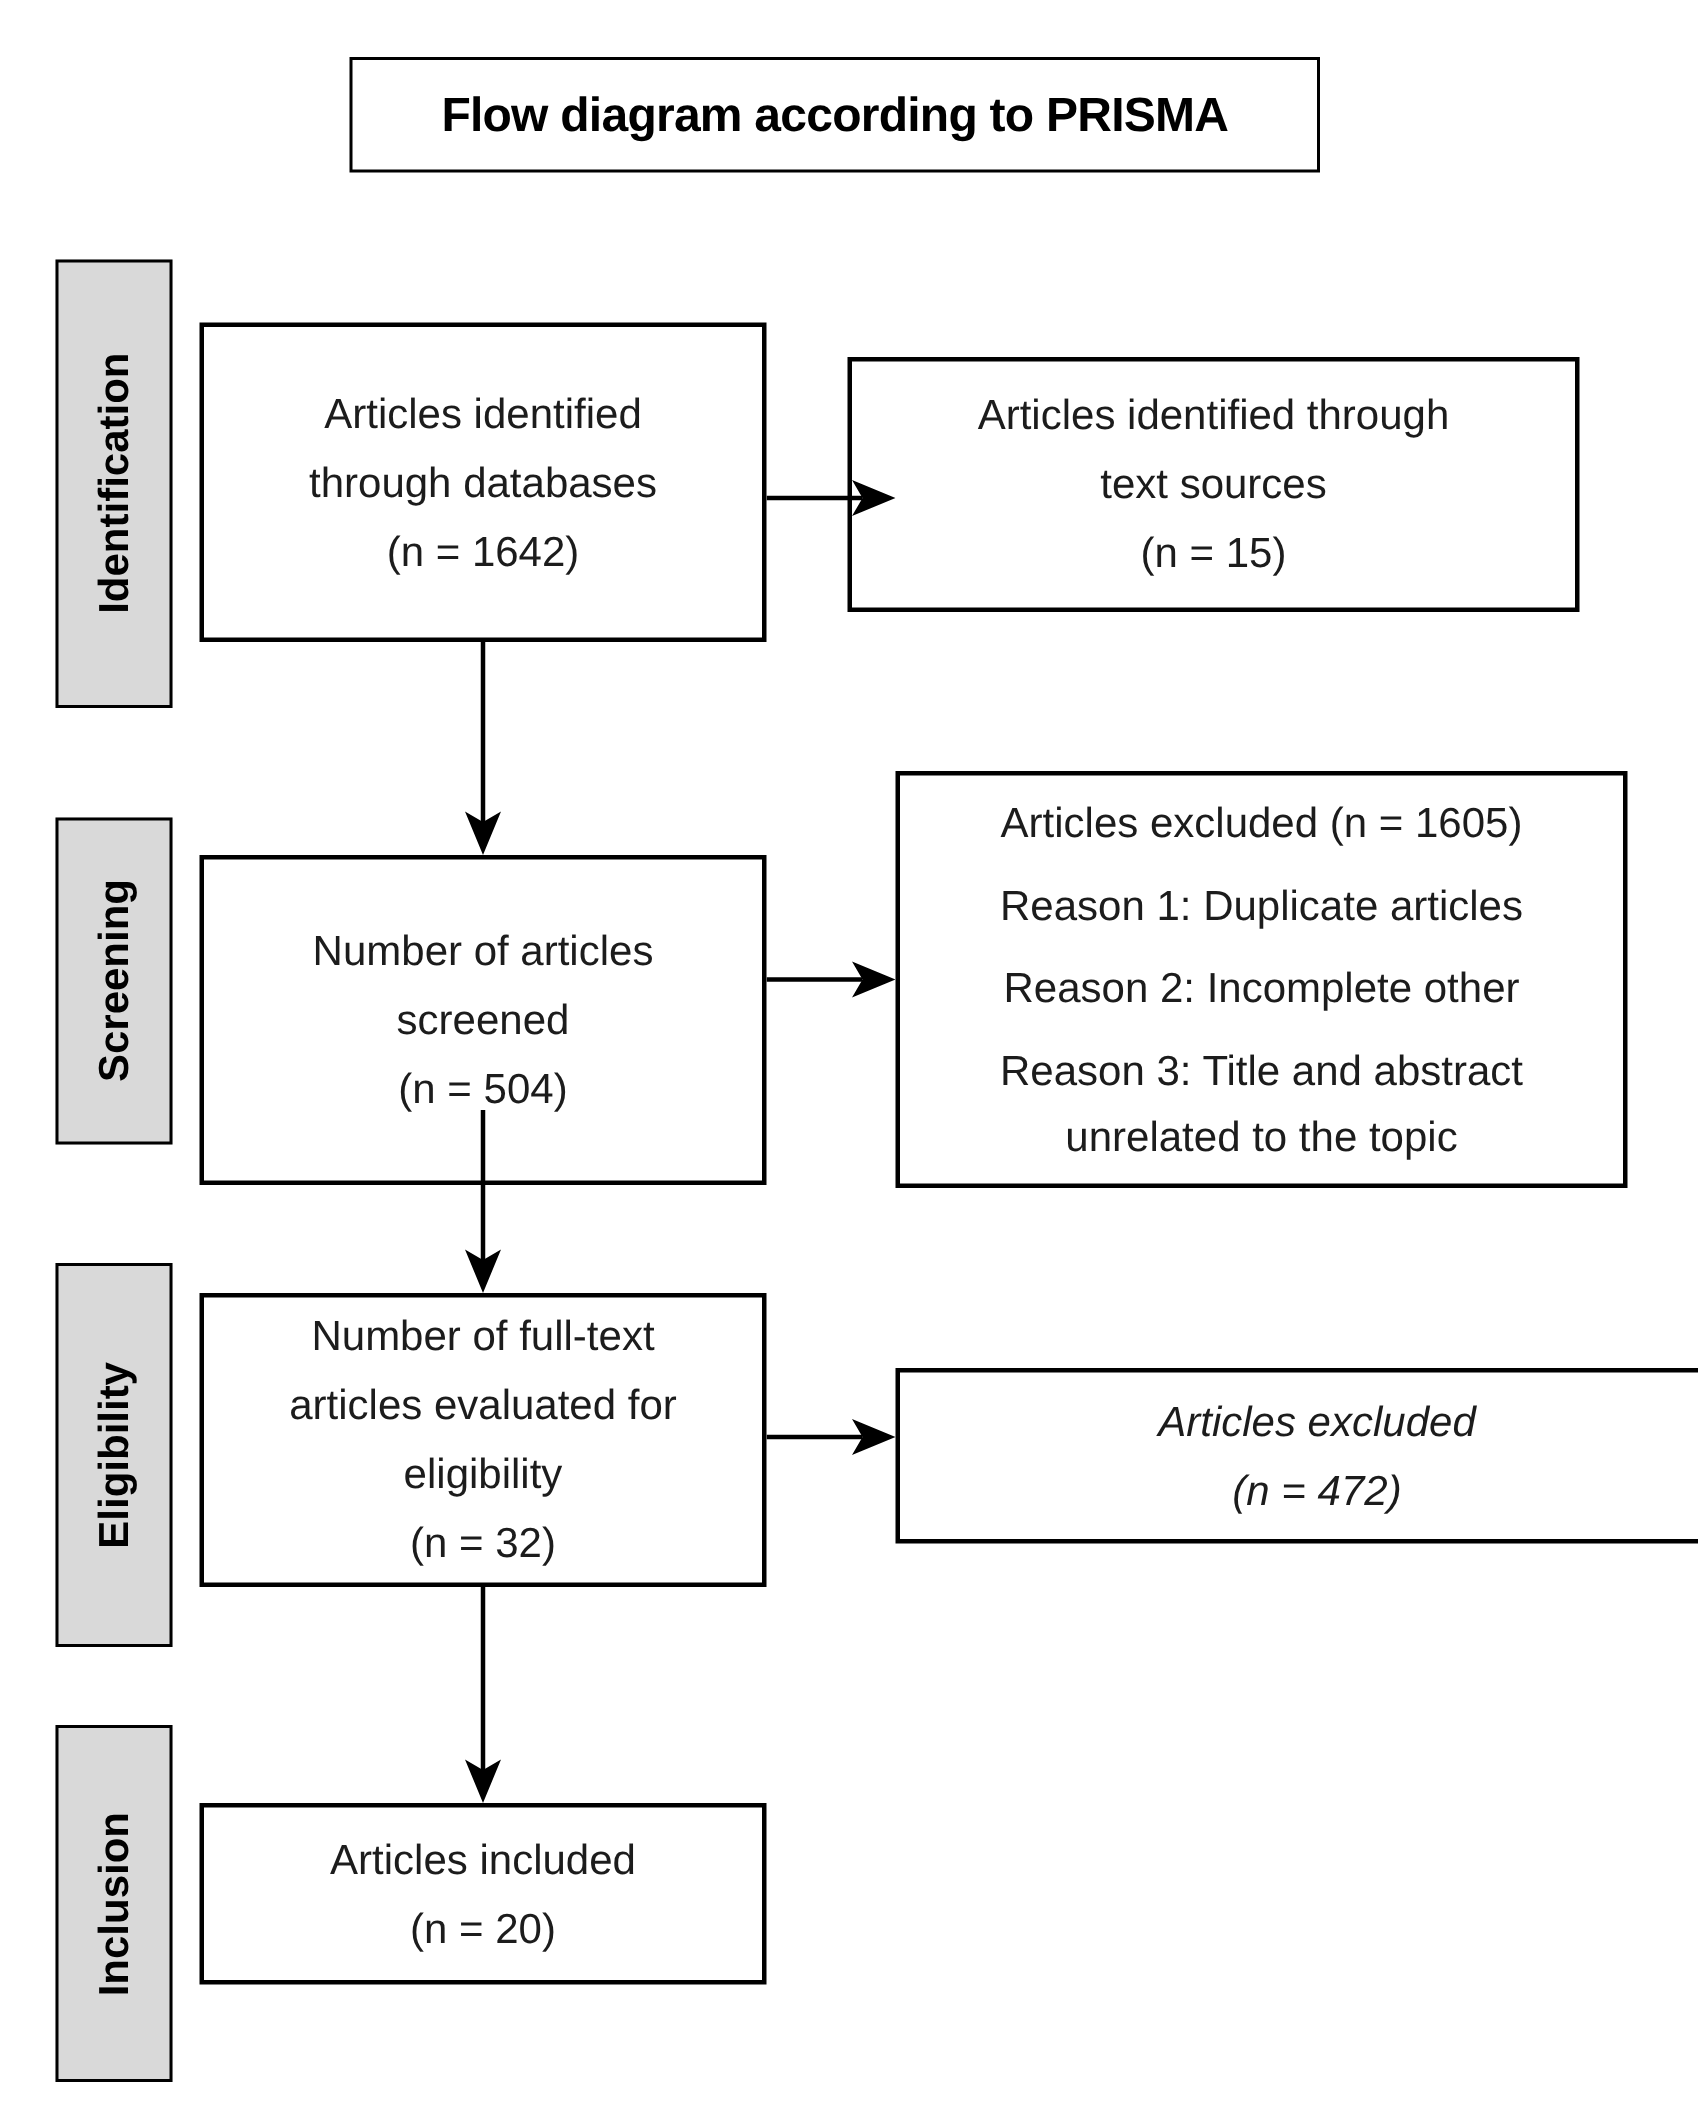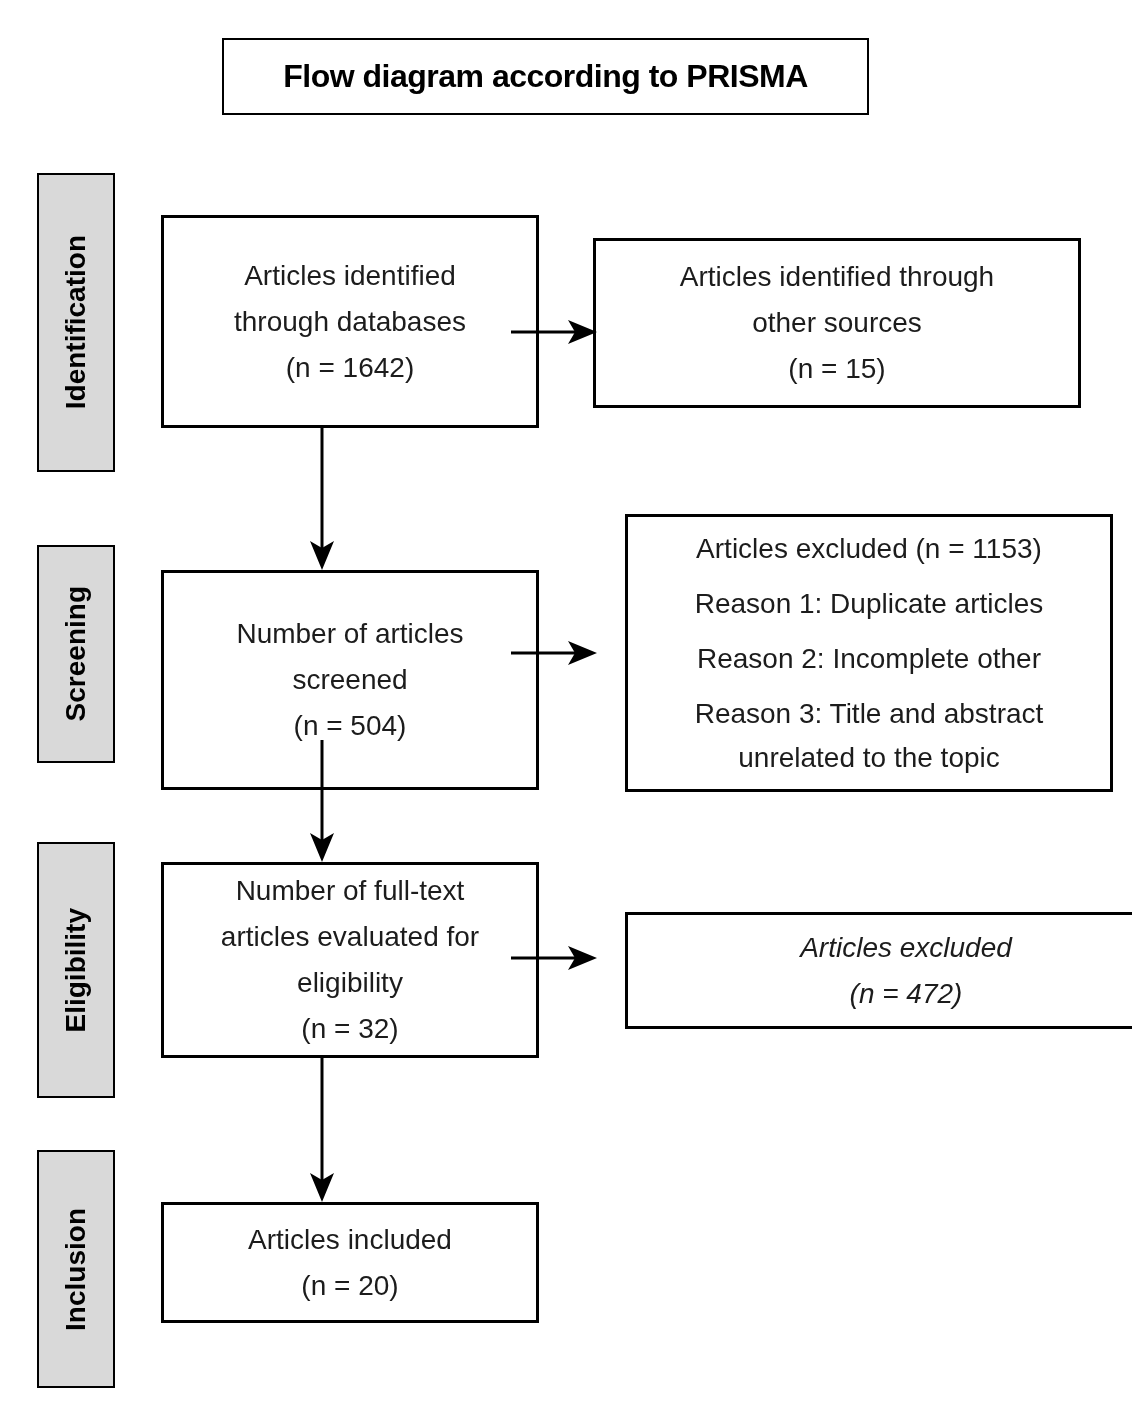--- a/index.html
+++ b/index.html
@@ -12,21 +12,21 @@
     position: relative;
     width: 1132px;
     height: 1406px;
     background: #ffffff;
     overflow: hidden;
   }
   .canvas * { box-sizing: border-box; }
 
   .title-box {
     position: absolute;
-    left: 222px; top: 38px;
+    left: 233px; top: 38px;
     width: 647px; height: 77px;
     border: 2px solid #000000;
     background: #ffffff;
     display: flex; align-items: center; justify-content: center;
   }
   .title-text {
     font-weight: 700;
     font-size: 32px;
     color: #000000;
     letter-spacing: -0.5px;
@@ -58,21 +58,20 @@
     border: 3px solid #000000;
     display: flex;
     flex-direction: column;
     align-items: center;
     justify-content: center;
     text-align: center;
     font-size: 28px;
     line-height: 46px;
     color: #1c1c1c;
     padding: 4px 10px;
-    margin-left: 28px;
   }
   #box-identified-databases  { left: 133px; top: 215px;  width: 378px; height: 213px; }
   #box-identified-other      { left: 565px; top: 238px;  width: 488px; height: 170px; }
   #box-screened              { left: 133px; top: 570px;  width: 378px; height: 220px; }
   #box-excluded-screening    { left: 597px; top: 514px;  width: 488px; height: 278px;
                                line-height: 44px; gap: 11px; }
   #box-fulltext              { left: 133px; top: 862px;  width: 378px; height: 196px; }
   #box-excluded-eligibility  { left: 597px; top: 912px;  width: 562px; height: 117px; font-style: italic; }
   #box-included              { left: 133px; top: 1202px; width: 378px; height: 121px; }
 
@@ -107,32 +106,32 @@
   </div>
 
   <div class="flow-box" id="box-identified-databases">
     <div class="line">Articles identified</div>
     <div class="line">through databases</div>
     <div class="line">(n = 1642)</div>
   </div>
 
   <div class="flow-box" id="box-identified-other">
     <div class="line">Articles identified through</div>
-    <div class="line">other sources</div>
+    <div class="line">text sources</div>
     <div class="line">(n = 15)</div>
   </div>
 
   <div class="flow-box" id="box-screened">
     <div class="line">Number of articles</div>
     <div class="line">screened</div>
     <div class="line">(n = 504)</div>
   </div>
 
   <div class="flow-box" id="box-excluded-screening">
-    <div class="line">Articles excluded (n = 1153)</div>
+    <div class="line">Articles excluded (n = 1605)</div>
     <div class="line">Reason 1: Duplicate articles</div>
     <div class="line">Reason 2: Incomplete other</div>
     <div class="line">Reason 3: Title and abstract unrelated to the topic</div>
   </div>
 
   <div class="flow-box" id="box-fulltext">
     <div class="line">Number of full-text</div>
     <div class="line">articles evaluated for</div>
     <div class="line">eligibility</div>
     <div class="line">(n = 32)</div>

